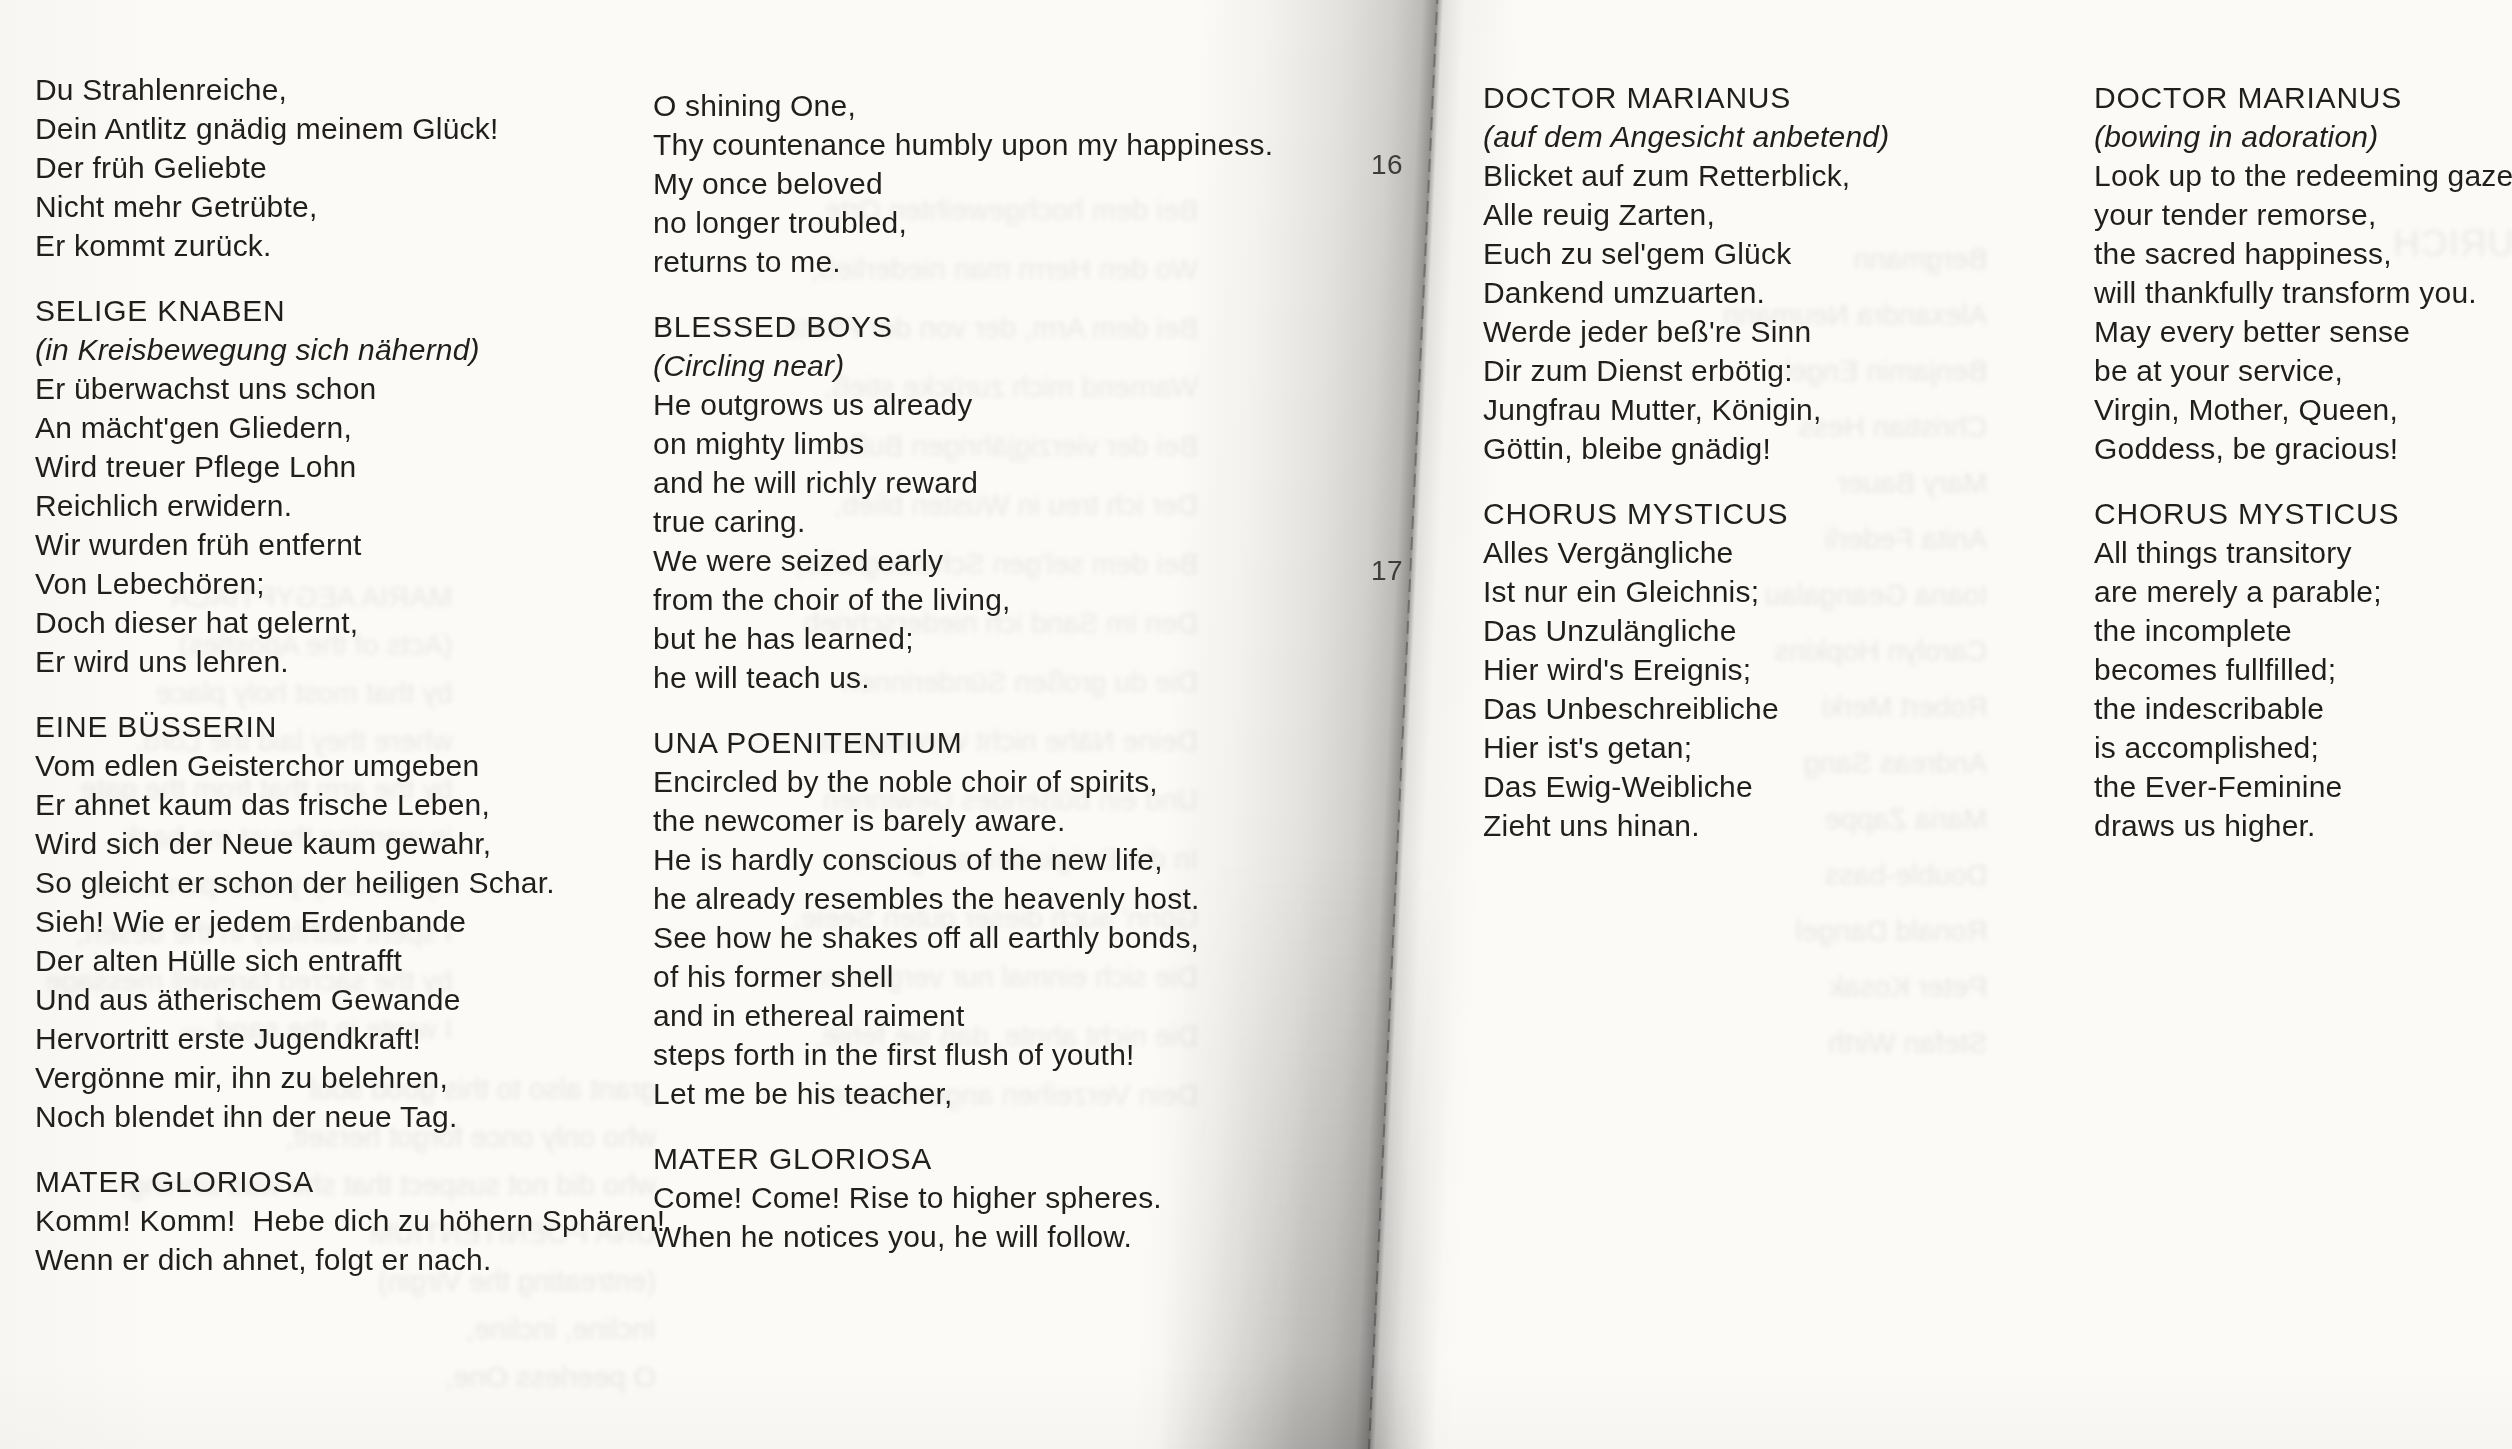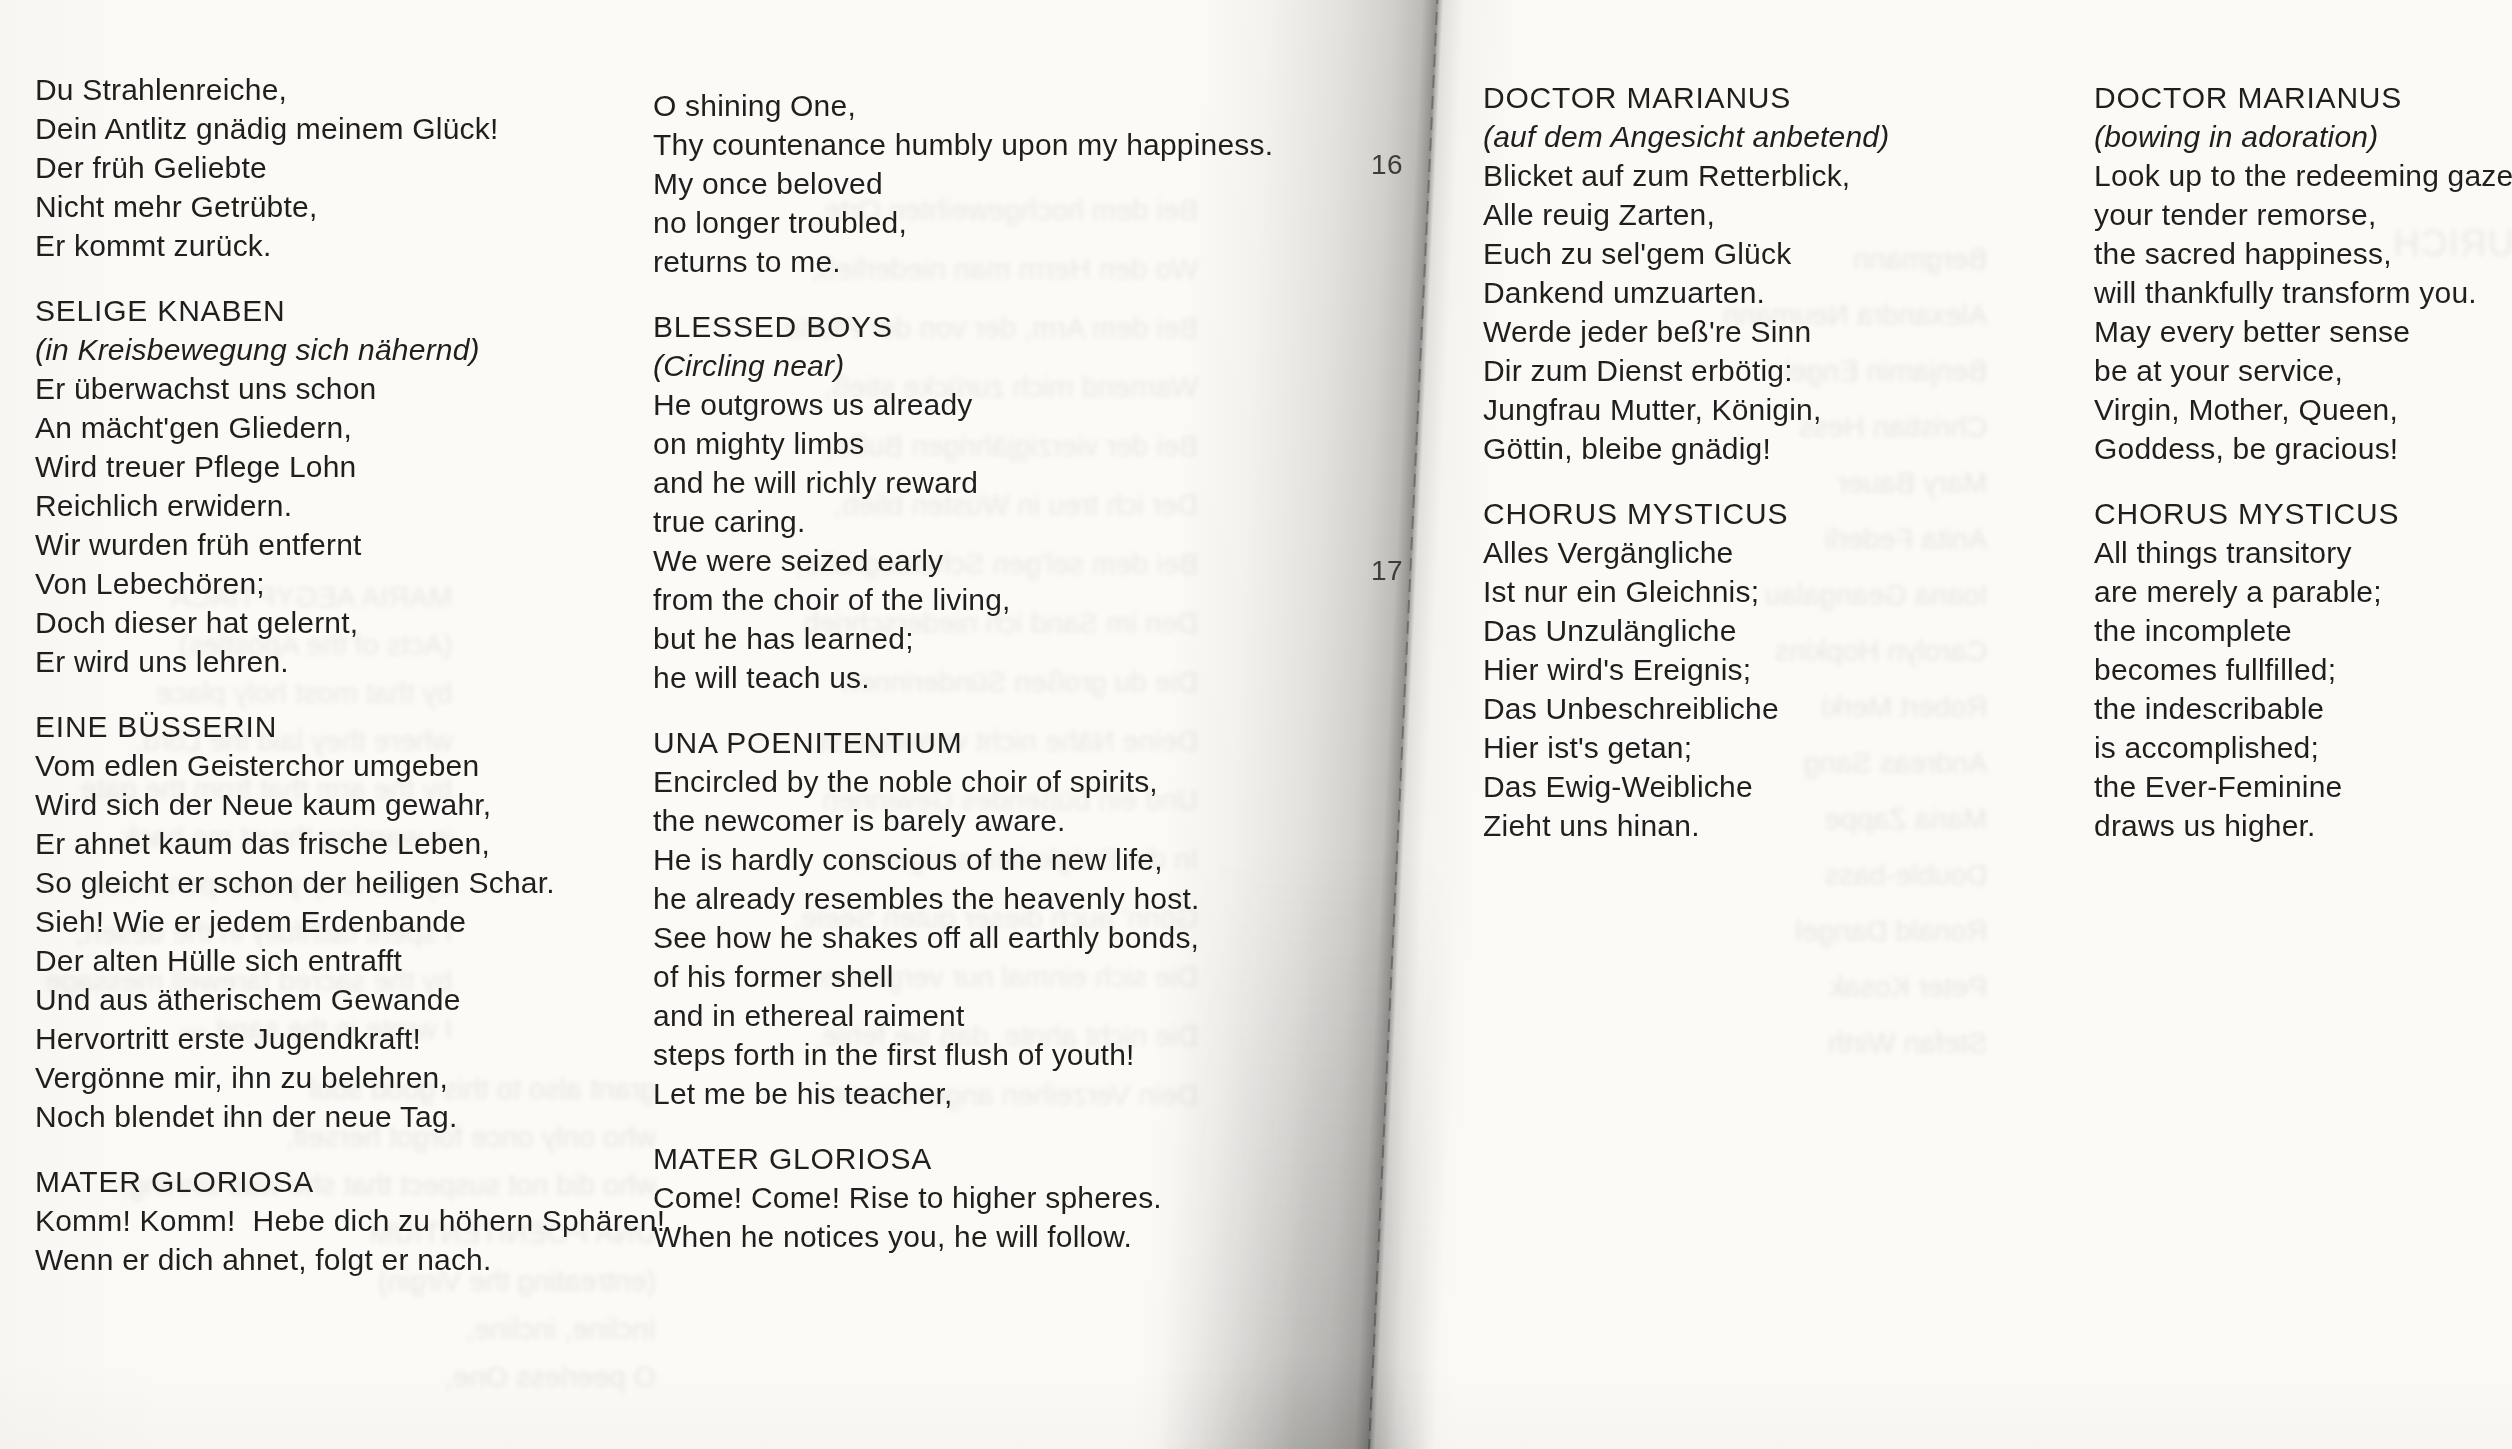--- a/index.html
+++ b/index.html
@@ -139,22 +139,22 @@
         <div class="vline">Wird treuer Pflege Lohn</div>
         <div class="vline">Reichlich erwidern.</div>
         <div class="vline">Wir wurden früh entfernt</div>
         <div class="vline">Von Lebechören;</div>
         <div class="vline">Doch dieser hat gelernt,</div>
         <div class="vline">Er wird uns lehren.</div>
       </div>
       <div class="stanza">
         <div class="heading">EINE BÜSSERIN</div>
         <div class="vline">Vom edlen Geisterchor umgeben</div>
+        <div class="vline">Er ahnet kaum das frische Leben,</div>
         <div class="vline">Wird sich der Neue kaum gewahr,</div>
-        <div class="vline">Er ahnet kaum das frische Leben,</div>
         <div class="vline">So gleicht er schon der heiligen Schar.</div>
         <div class="vline">Sieh! Wie er jedem Erdenbande</div>
         <div class="vline">Der alten Hülle sich entrafft</div>
         <div class="vline">Und aus ätherischem Gewande</div>
         <div class="vline">Hervortritt erste Jugendkraft!</div>
         <div class="vline">Vergönne mir, ihn zu belehren,</div>
         <div class="vline">Noch blendet ihn der neue Tag.</div>
       </div>
       <div class="stanza">
         <div class="heading">MATER GLORIOSA</div>

